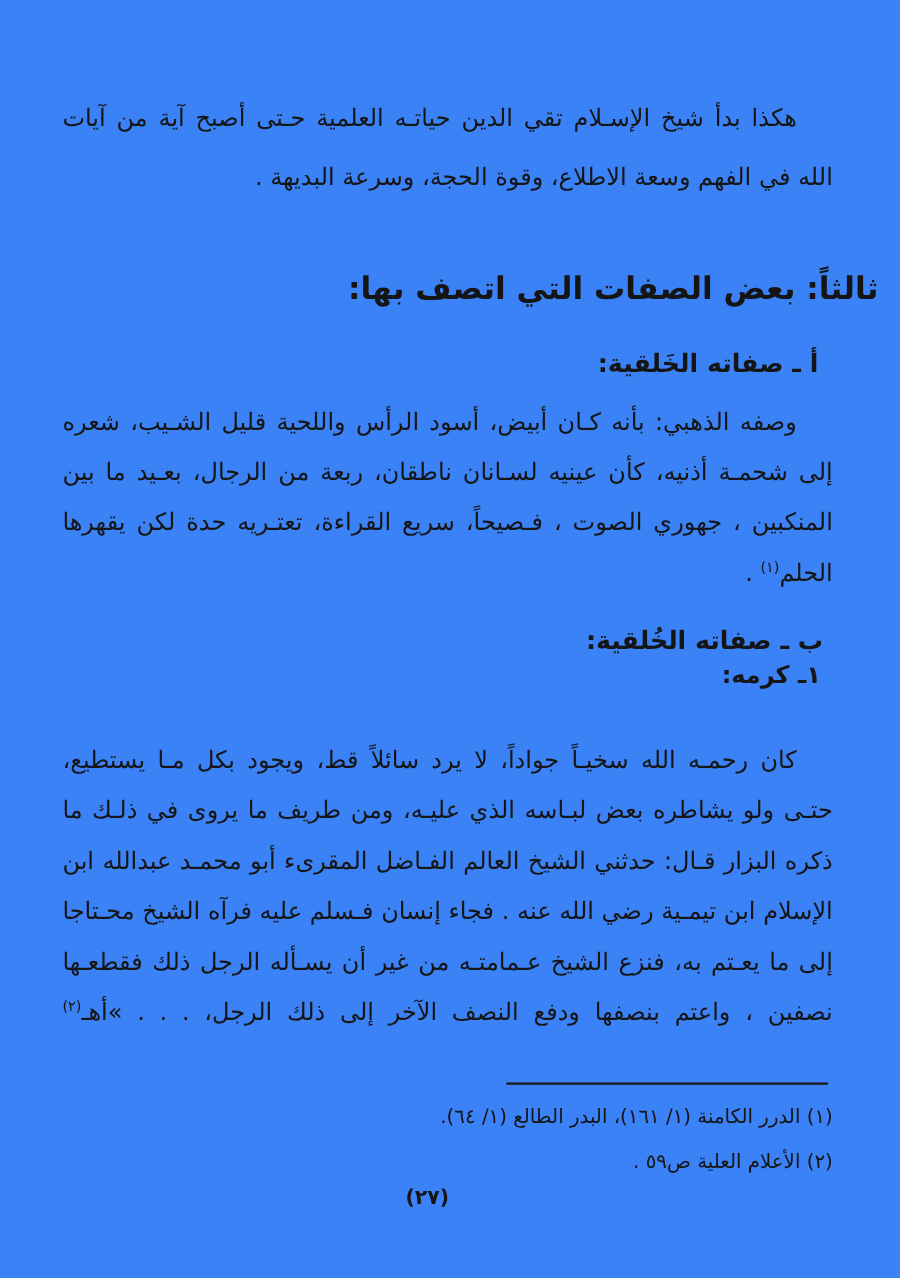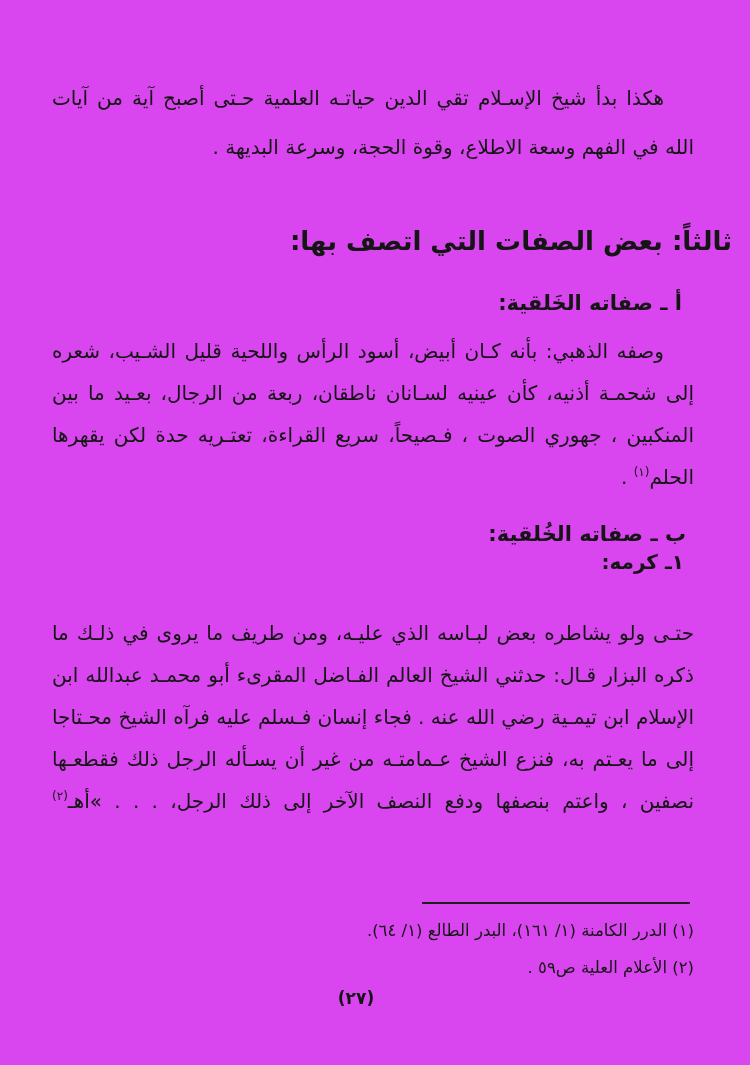--- a/index.html
+++ b/index.html
@@ -1,20 +1,20 @@
 <!DOCTYPE html>
 <html lang="ar" dir="rtl"><head>
 <meta charset="utf-8">
 <style>
   html, body { margin: 0; padding: 0; background: #ffffff; }
   .page {
     position: relative;
     width: 750px;
     height: 1065px;
-    background: #d946ef;
+    background: #3b82f6;
     font-family: "DejaVu Sans", sans-serif;
     color: #151515;
     direction: rtl;
     overflow: hidden;
   }
   .content {
     position: absolute;
     top: 0; bottom: 0;
     right: 56px; left: 52px;
   }
@@ -116,20 +116,21 @@
       <div class="line">إلى شحمـة أذنيه، كأن عينيه لسـانان ناطقان، ربعة من الرجال، بعـيد  ما  بين</div>
       <div class="line">المنكبين ، جهوري الصوت ، فـصيحاً، سريع القراءة، تعتـريه حدة لكن يقهرها</div>
       <div class="line last"><span>الحلم</span><sup class="fn-marker">(١)</sup><span> .</span></div>
     </div>
 
     <div class="sub-b">ب ـ صفاته الخُلقية:</div>
 
     <div class="sub-1">١ـ كرمه:</div>
 
     <div class="para generosity">
+      <div class="line first-indent">كان رحمـه الله سخيـاً جواداً، لا يرد سائلاً قط، ويجود بكل مـا يستطيع،</div>
       <div class="line">حتـى ولو يشاطره بعض لبـاسه الذي عليـه، ومن طريف ما يروى في ذلـك ما</div>
       <div class="line">ذكره البزار قـال:  حدثني الشيخ العالم الفـاضل المقرىء أبو محمـد عبدالله ابن</div>
       <div class="line">الإسلام ابن تيمـية رضي الله عنه . فجاء إنسان فـسلم عليه فرآه الشيخ محـتاجا</div>
       <div class="line">إلى ما يعـتم به، فنزع الشيخ عـمامتـه من غير أن يسـأله الرجل ذلك فقطعـها</div>
       <div class="line"><span>نصفين ، واعتم بنصفها ودفع النصف الآخر إلى ذلك الرجل، . . . »أهـ</span><sup class="fn-marker">(٢)</sup><span></span></div>
     </div>
 
     <div class="fn-sep"></div>
 
     <div class="footnotes">

